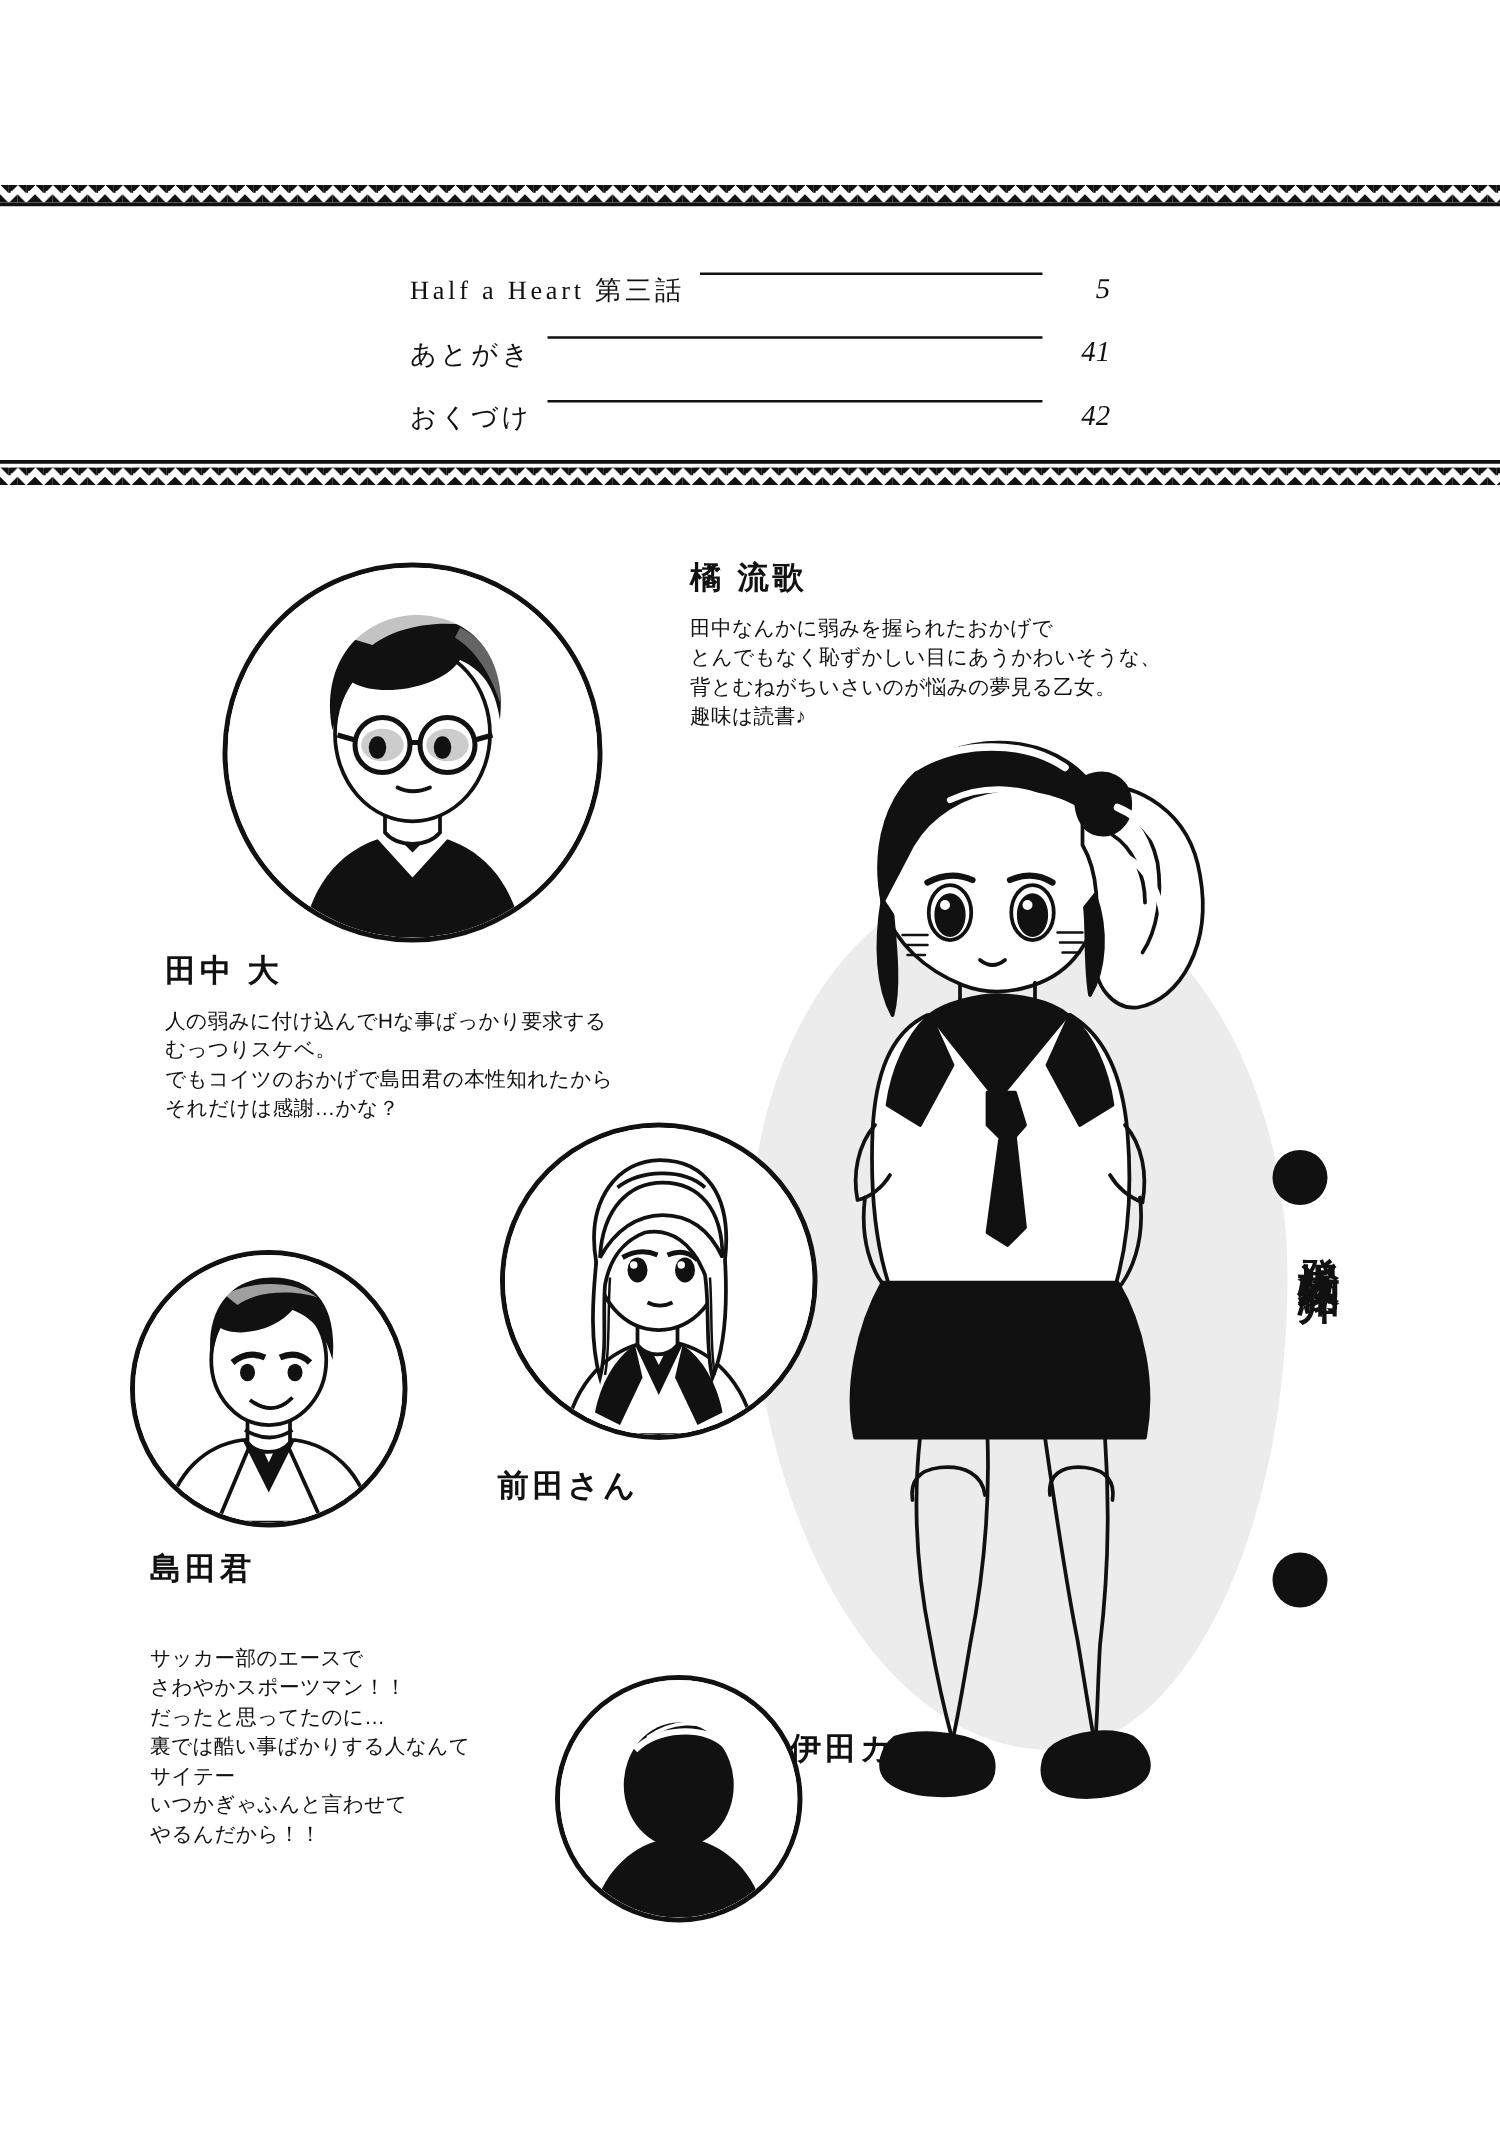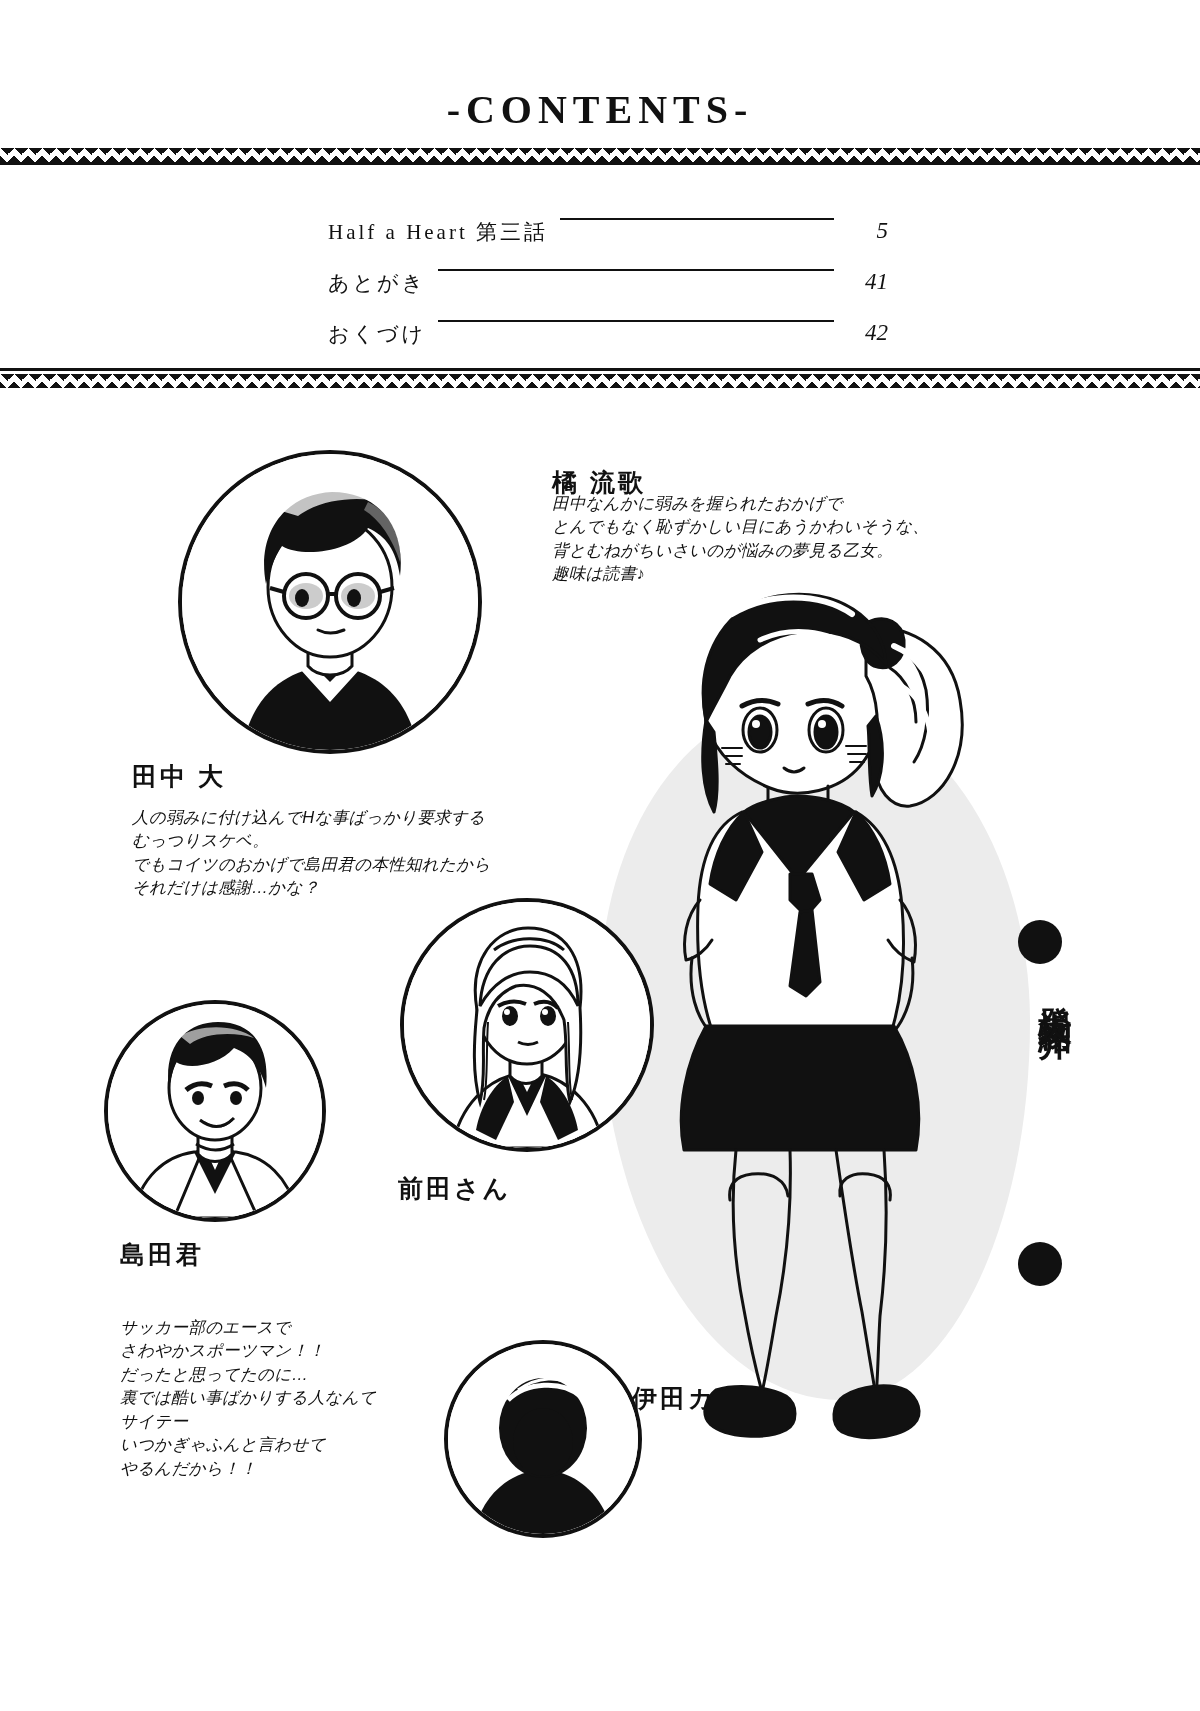--- a/index.html
+++ b/index.html
@@ -130,21 +130,20 @@
     letter-spacing: 3px;
     color: #111;
   }
   .desc {
     position: absolute;
     font-size: 16.5px;
     line-height: 1.42;
     color: #111;
     white-space: pre-line;
     letter-spacing: 0.3px;
-    font-style: italic;
   }
 
   
   .blob {
     position: absolute;
     left: 600px;
     top: 700px;
     width: 430px;
     height: 700px;
     background: #ececec;
@@ -155,21 +154,20 @@
   .fig-layer { position: absolute; inset: 0; z-index: 2; }
 
   
   svg { display: block; }
 </style>
 </head>
 <body>
 
 <div class="page">
 
-  <div class="contents-title">-CONTENTS-</div>
   <div class="zig top"></div>
   <div class="rule r1"></div>
   <div class="rule r2"></div>
   <div class="zig bottom"></div>
 
   <div class="toc">
     <div class="toc-row">
       <span class="toc-label">Half a Heart 第三話</span>
       <span class="toc-leader"></span>
       <span class="toc-page">5</span>
@@ -219,21 +217,21 @@
 
       <path d="M136 176 q12 6 26 0" fill="none" stroke="#111" stroke-width="3" stroke-linecap="round"></path>
     </svg>
   </div>
   <div class="name" style="left:132px; top:760px;">田中 大</div>
   <div class="desc" style="left:132px; top:806px; width:470px;">人の弱みに付け込んでHな事ばっかり要求する
 むっつりスケベ。
 でもコイツのおかげで島田君の本性知れたから
 それだけは感謝…かな？</div>
 
-  <div class="name" style="left:552px; top:445px;margin-top:21px;">橘 流歌</div>
+  <div class="name" style="left:552px; top:445px;">橘 流歌</div>
   <div class="desc" style="left:552px; top:492px; width:430px;">田中なんかに弱みを握られたおかげで
 とんでもなく恥ずかしい目にあうかわいそうな、
 背とむねがちいさいのが悩みの夢見る乙女。
 趣味は読書♪</div>
 
   <div class="fig-layer">
     <svg viewBox="0 0 1200 1711" width="1200" height="1711">
       <g fill="none" stroke="#111" stroke-width="3" stroke-linejoin="round" stroke-linecap="round">
 
         <path d="M707 726 C697 676 710 630 752 612 C800 592 860 606 876 650 C890 690 882 740 860 766 C840 790 800 800 770 788 C740 776 716 754 707 726 Z" fill="#fff"></path>

